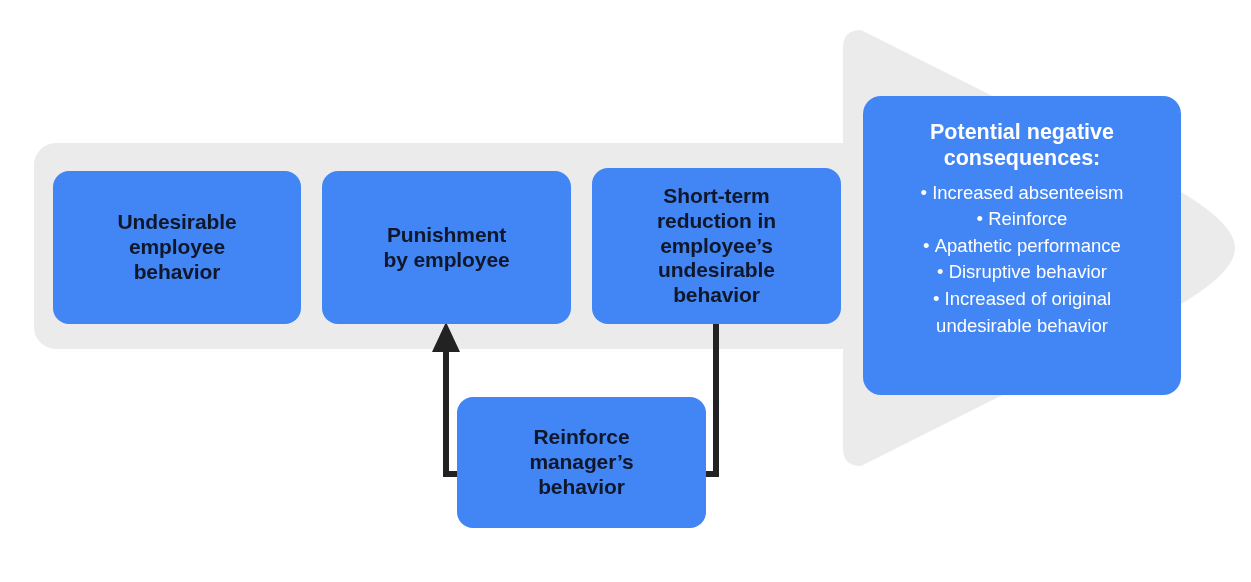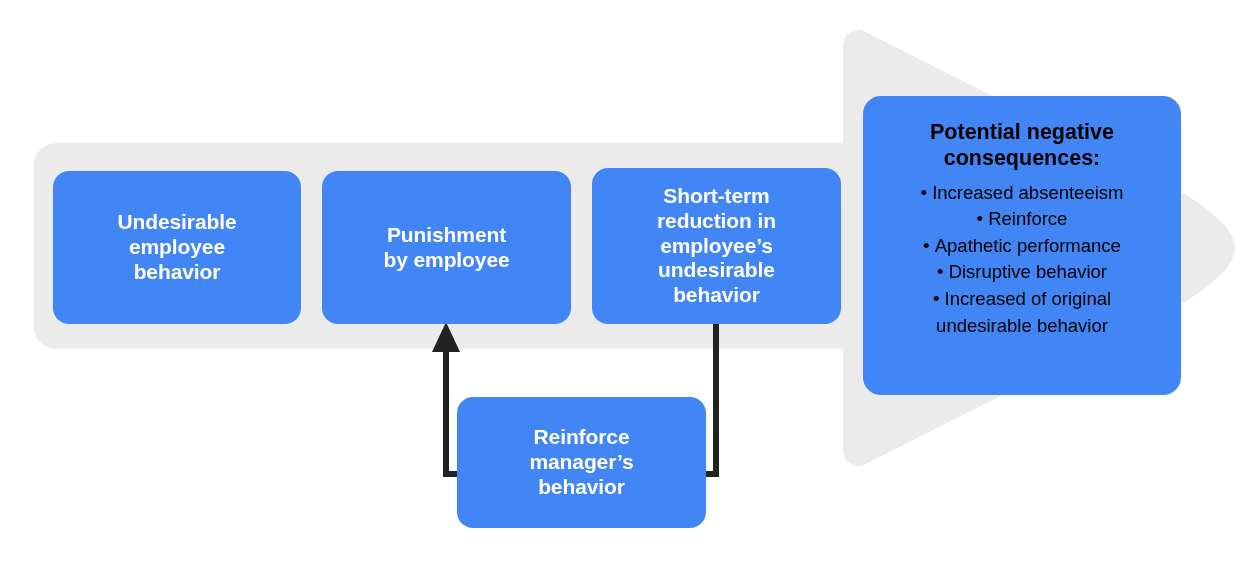--- a/index.html
+++ b/index.html
@@ -24,21 +24,21 @@
     left: 0; top: 0;
     width: 1251px;
     height: 582px;
   }
 
   
   .box {
     position: absolute;
     background: #4285F4;
     border-radius: 16px;
-    color: #ffffff;
+    color: #0f172a;
     display: flex;
     align-items: center;
     justify-content: center;
     text-align: center;
     box-sizing: border-box;
   }
   .box .box-label {
     font-weight: bold;
     line-height: 1.18;
     letter-spacing: -0.1px;
@@ -57,21 +57,21 @@
   #box-reinforce   { left: 457px; top: 397px; width: 249px; height: 131px; }
   #box-reinforce .box-label { font-size: 21px; }
 
   
   #box-consequences {
     position: absolute;
     left: 863px; top: 96px;
     width: 318px; height: 299px;
     background: #4285F4;
     border-radius: 18px;
-    color: #000000;
+    color: #ffffff;
     box-sizing: border-box;
     padding: 24px 12px 12px 12px;
     display: flex;
     flex-direction: column;
     align-items: center;
   }
   #box-consequences .cons-title {
     font-weight: bold;
     font-size: 21.5px;
     line-height: 1.2;

